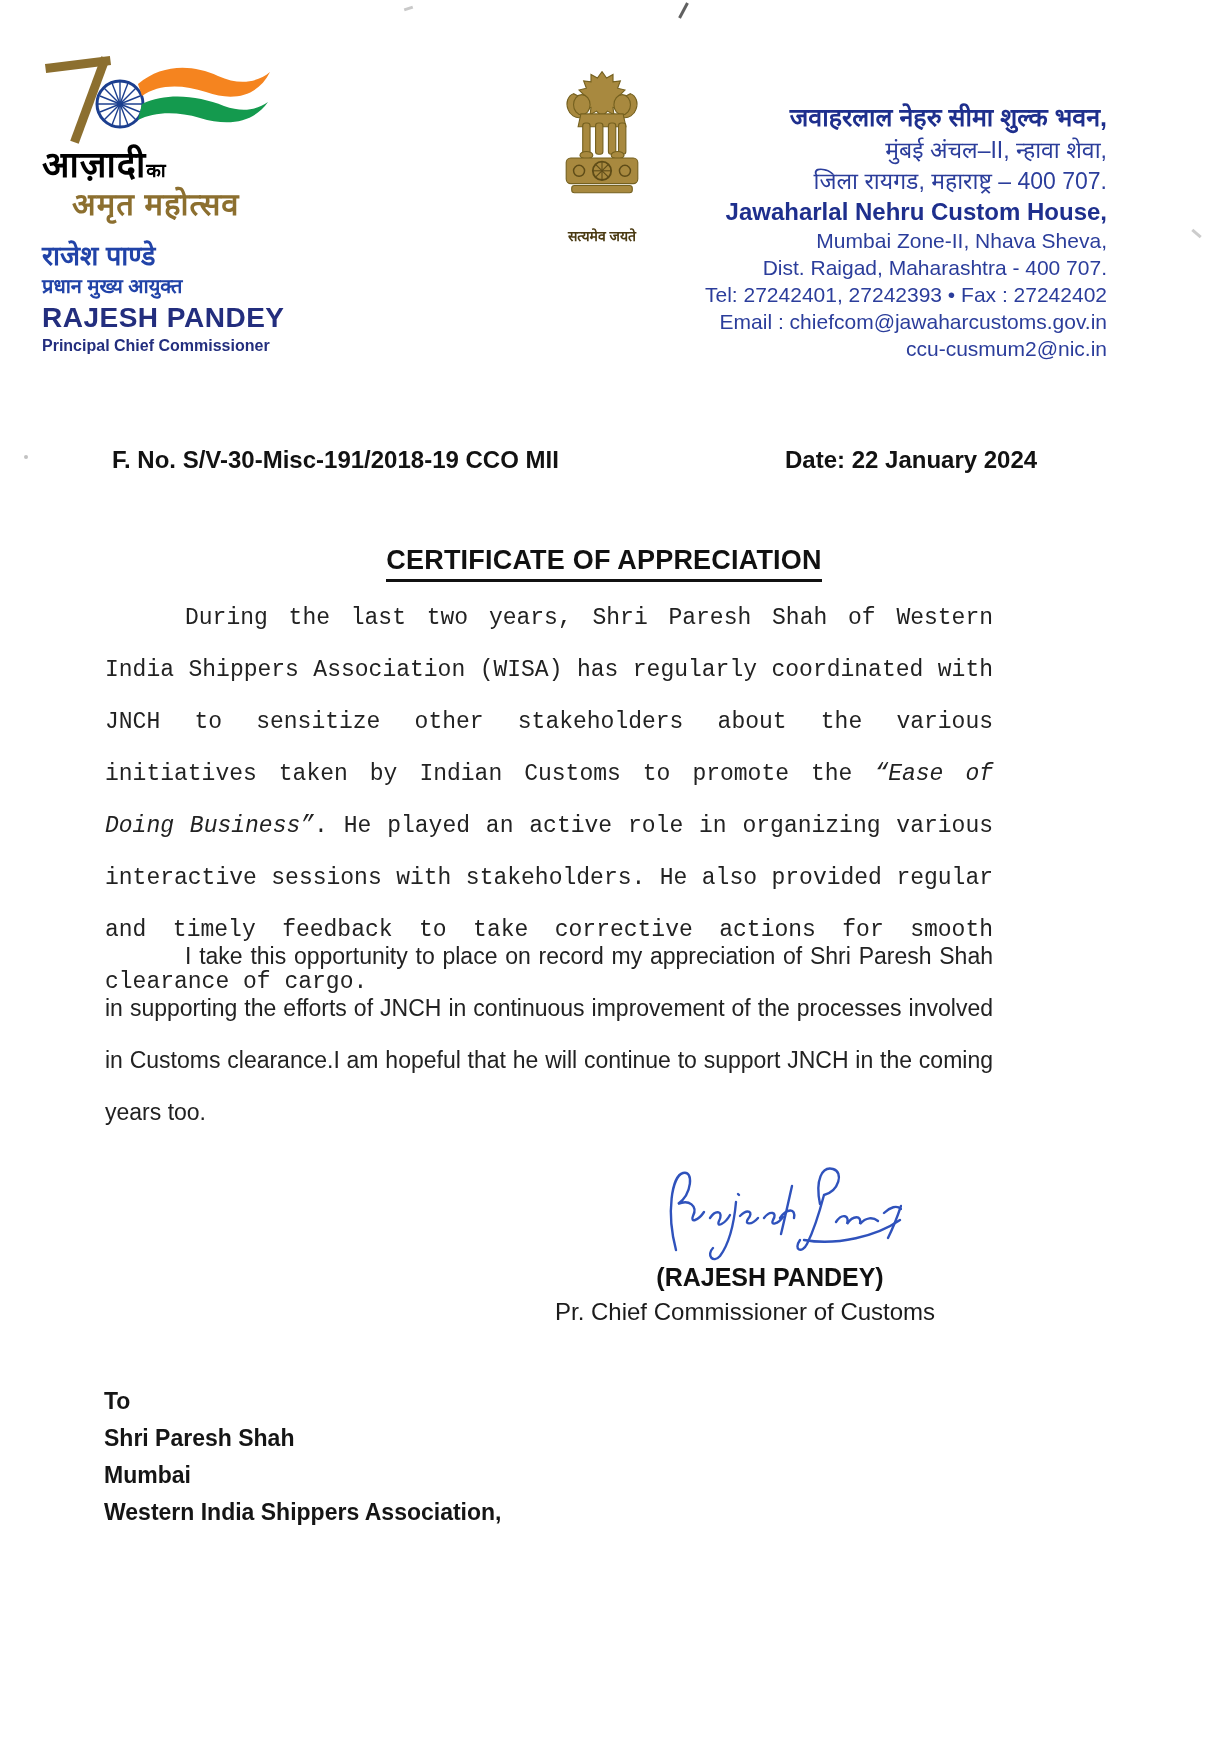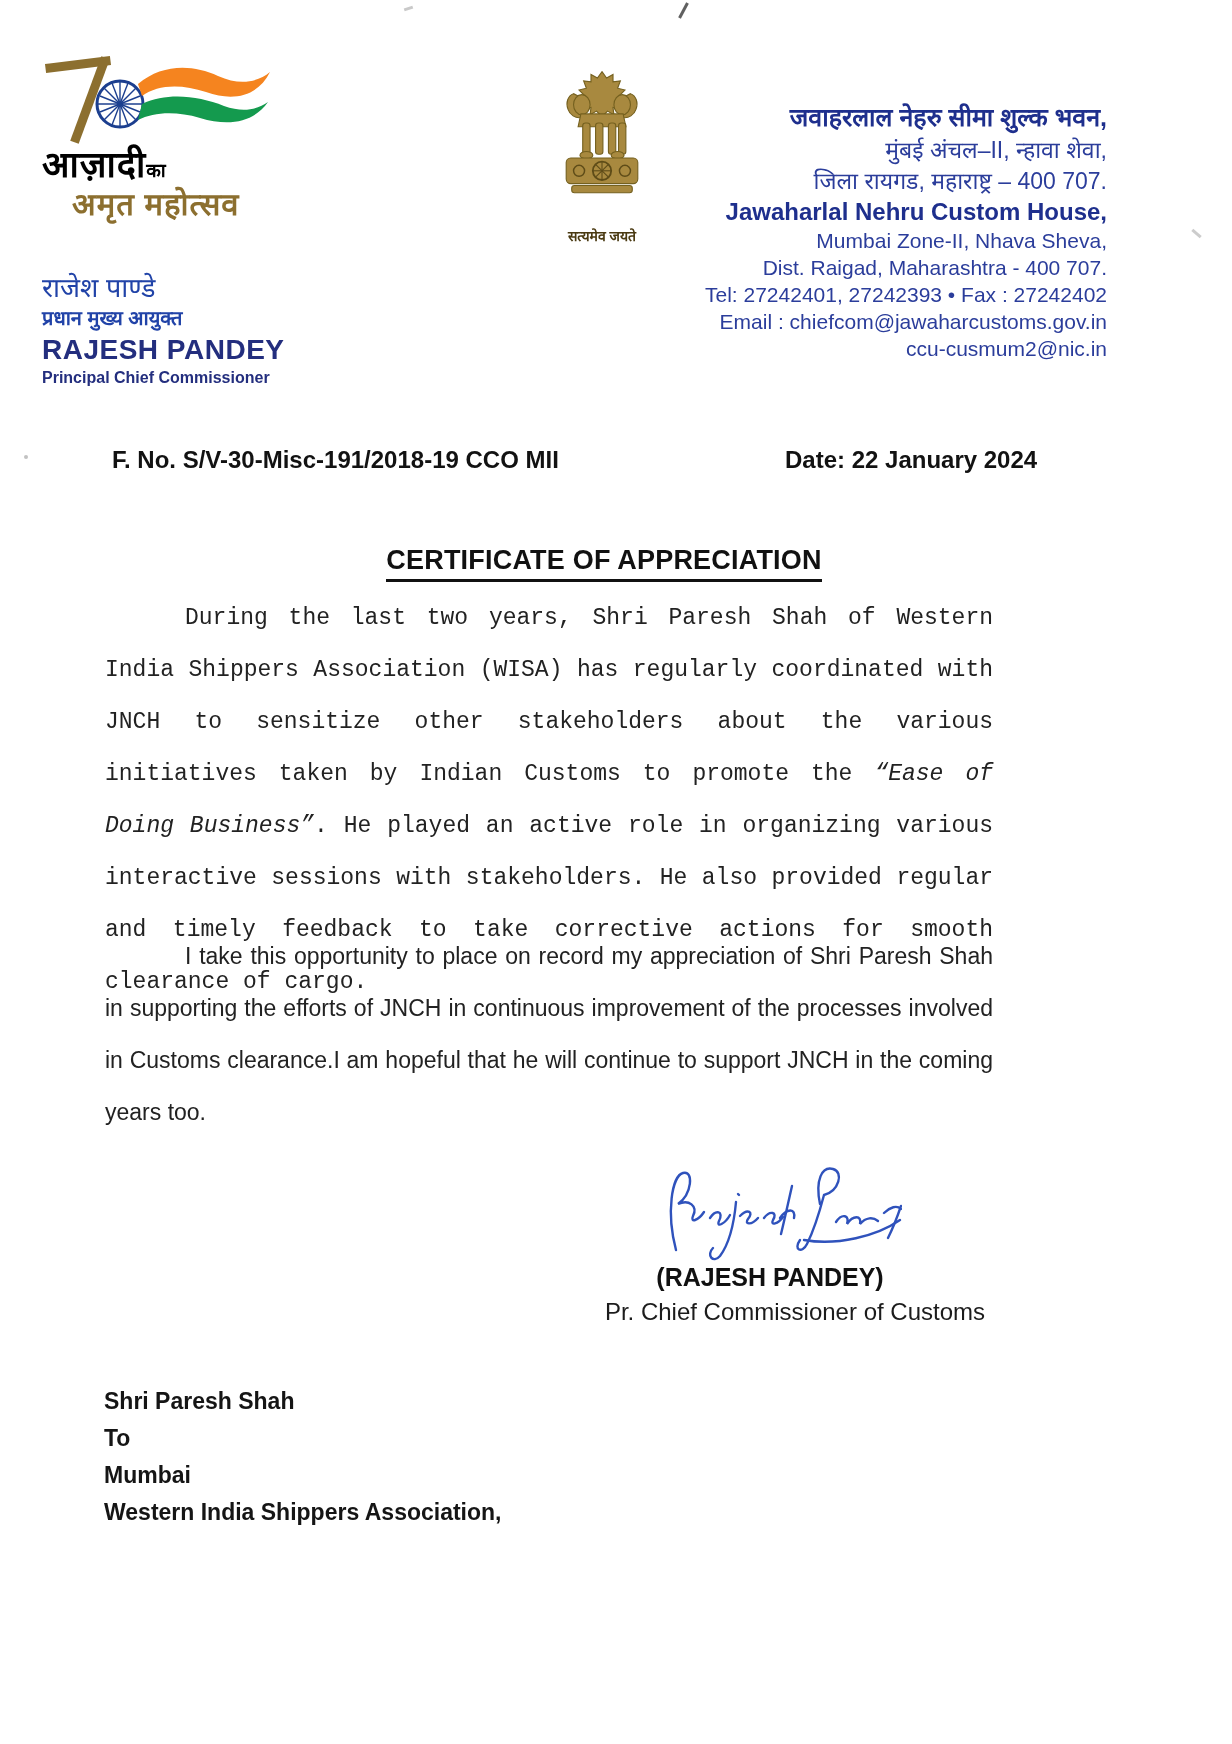--- a/index.html
+++ b/index.html
@@ -8,21 +8,21 @@
     font-family:"Liberation Sans", sans-serif;color:#1f1f1f;overflow:hidden;
     margin:0 auto;
   }
   
   .azadi{position:absolute;left:42px;top:52px;width:250px;}
   .az-line1{color:#000000;font-weight:bold;font-size:36px;line-height:34px;letter-spacing:1px;}
   .az-line1 .az-small{font-size:19px;font-weight:bold;}
   .az-line2{color:#8c6f2f;font-weight:bold;font-size:31px;line-height:33px;margin-left:30px;letter-spacing:1px;}
   
   .officer{position:absolute;left:42px;top:240px;}
-  .off-hi-name{color:#2143a8;font-weight:normal;font-size:27px;line-height:32px;margin-top:32px;}
+  .off-hi-name{color:#2143a8;font-weight:bold;font-size:27px;line-height:32px;}
   .off-hi-desig{color:#2143a8;font-weight:bold;font-size:20px;line-height:28px;}
   .off-en-name{color:#232e7e;font-weight:bold;font-size:28px;line-height:36px;letter-spacing:.5px;}
   .off-en-desig{color:#232e7e;font-weight:bold;font-size:16px;line-height:20px;}
   
   .emblem{position:absolute;left:556px;top:68px;width:92px;text-align:center;}
   .motto{color:#4a3a12;font-weight:bold;font-size:14px;margin-top:20px;white-space:nowrap;}
   
   .office{position:absolute;right:125px;top:64px;text-align:right;color:#2b3d9b;}
   .o-hi-b{font-size:25px;font-weight:bold;color:#1e2f8d;line-height:35px;margin-top:36px;}
   .o-hi{font-size:23px;line-height:31px;}
@@ -40,21 +40,21 @@
   .para{position:absolute;left:105px;width:888px;text-align:justify;
         font-size:23px;line-height:52px;color:#222;}
   .para1{top:592px;font-family:Liberation Mono, monospace;}
   .para2{top:930px;}
   .indent{display:inline-block;width:80px;}
   .ital{font-style:italic;}
   
   .sig-svg{position:absolute;left:652px;top:1158px;}
   .sig-name{position:absolute;left:555px;top:1263px;width:430px;text-align:center;
             font-weight:bold;font-size:25px;color:#111;}
-  .sig-desig{position:absolute;left:555px;top:1298px;width:430px;text-align:right;
+  .sig-desig{position:absolute;left:555px;top:1298px;width:430px;text-align:left;
              font-size:24px;color:#1c1c1c;}
   
   .recipient{position:absolute;left:104px;top:1383px;font-weight:bold;font-size:23px;
              line-height:37px;color:#151515;}
   
   .art{position:absolute;background:#444;}
   .art1{left:682px;top:2px;width:3px;height:17px;transform:rotate(28deg);opacity:.85;}
   .art2{left:404px;top:7px;width:9px;height:3px;transform:rotate(-18deg);opacity:.45;background:#888;}
   .art3{left:1191px;top:232px;width:11px;height:3px;transform:rotate(40deg);opacity:.5;background:#999;}
   .art4{left:24px;top:455px;width:4px;height:4px;border-radius:50%;opacity:.45;background:#777;}
@@ -172,22 +172,22 @@
       <path d="M184 64 C190 55 198 57 195 66 C201 57 210 57 208 66 C214 59 221 59 226 63"></path>
       <path d="M232 55 C238 49 245 47 249 51"></path>
       <path d="M152 82 C185 88 225 78 248 62"></path>
       <path d="M236 80 C241 70 245 60 249 48"></path>
     </g>
   </svg>
   <div class="sig-name">(RAJESH PANDEY)</div>
   <div class="sig-desig">Pr. Chief Commissioner of Customs</div>
 
   <div class="recipient">
+    <div>To</div>
     <div>Shri Paresh Shah</div>
-    <div>To</div>
     <div>Mumbai</div>
     <div>Western India Shippers Association,</div>
   </div>
 
   <div class="art art1"></div>
   <div class="art art2"></div>
   <div class="art art3"></div>
   <div class="art art4"></div>
 
 </div>

